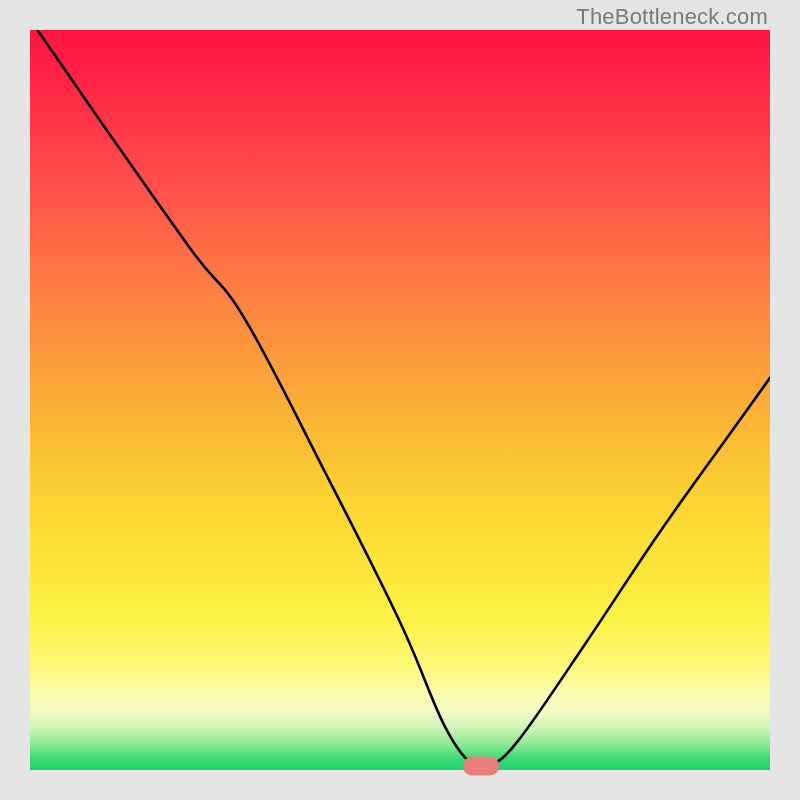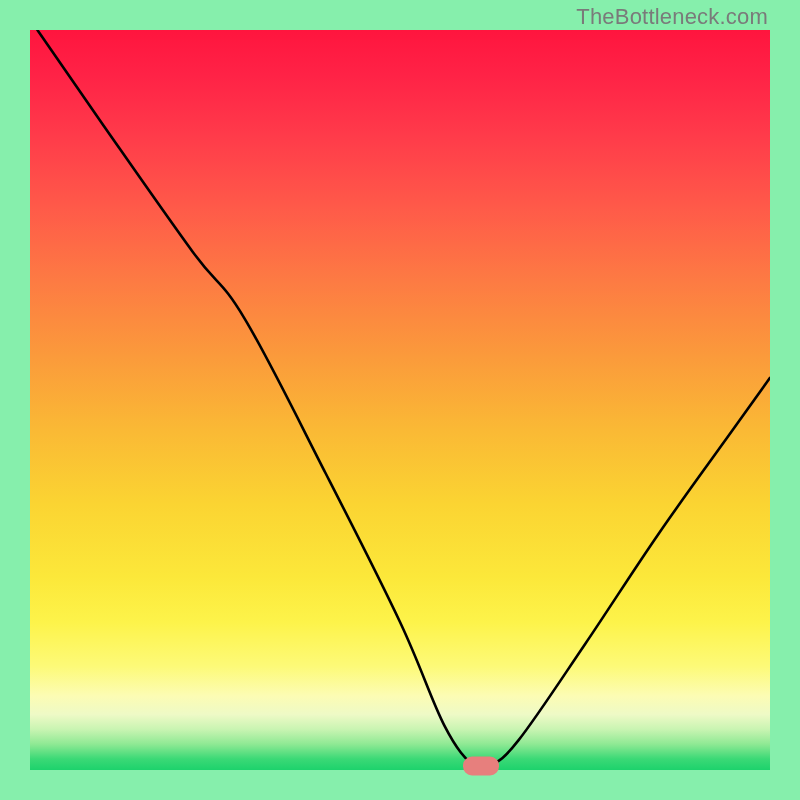--- a/index.html
+++ b/index.html
@@ -9,21 +9,21 @@
     height: 800px;
     background: #000;
     overflow: hidden;
   }
   .frame {
     position: absolute;
     left: 0;
     top: 0;
     width: 800px;
     height: 800px;
-    background: #86efac;
+    background: #e5e5e5;
   }
   .plot {
     position: absolute;
     left: 30px;
     top: 30px;
     width: 740px;
     height: 740px;
   }
   .gradient {
     position: absolute;

